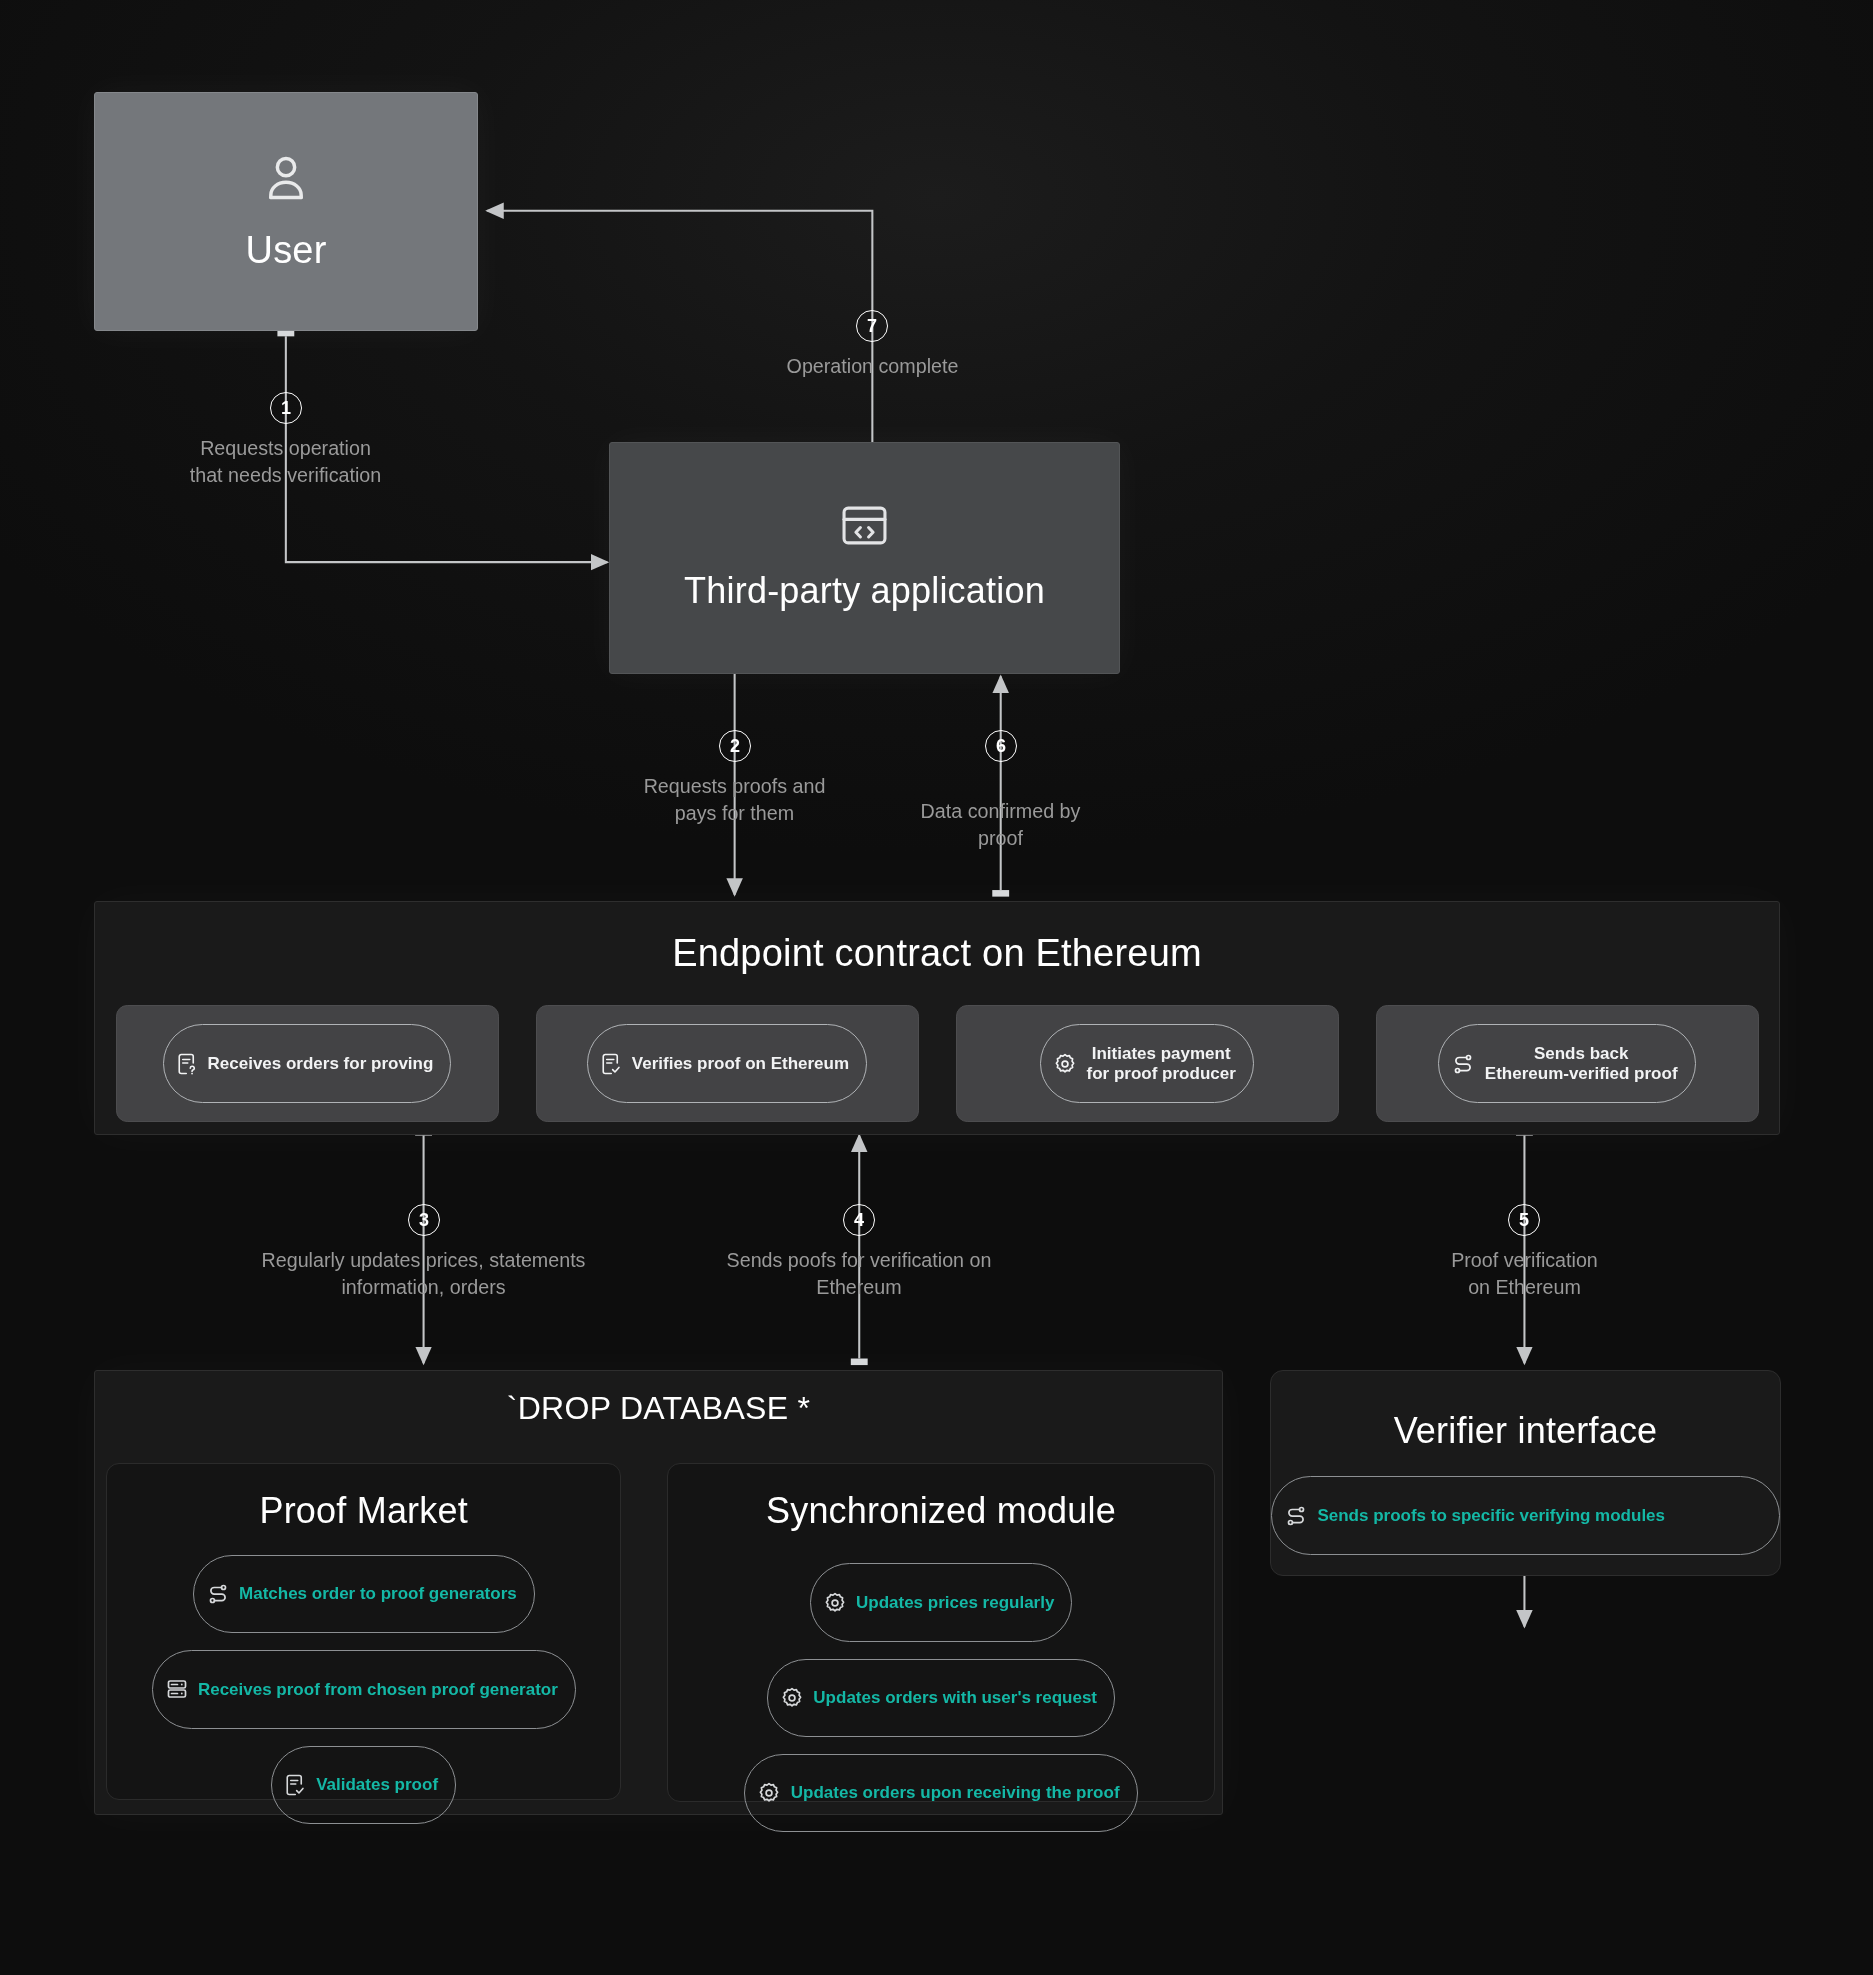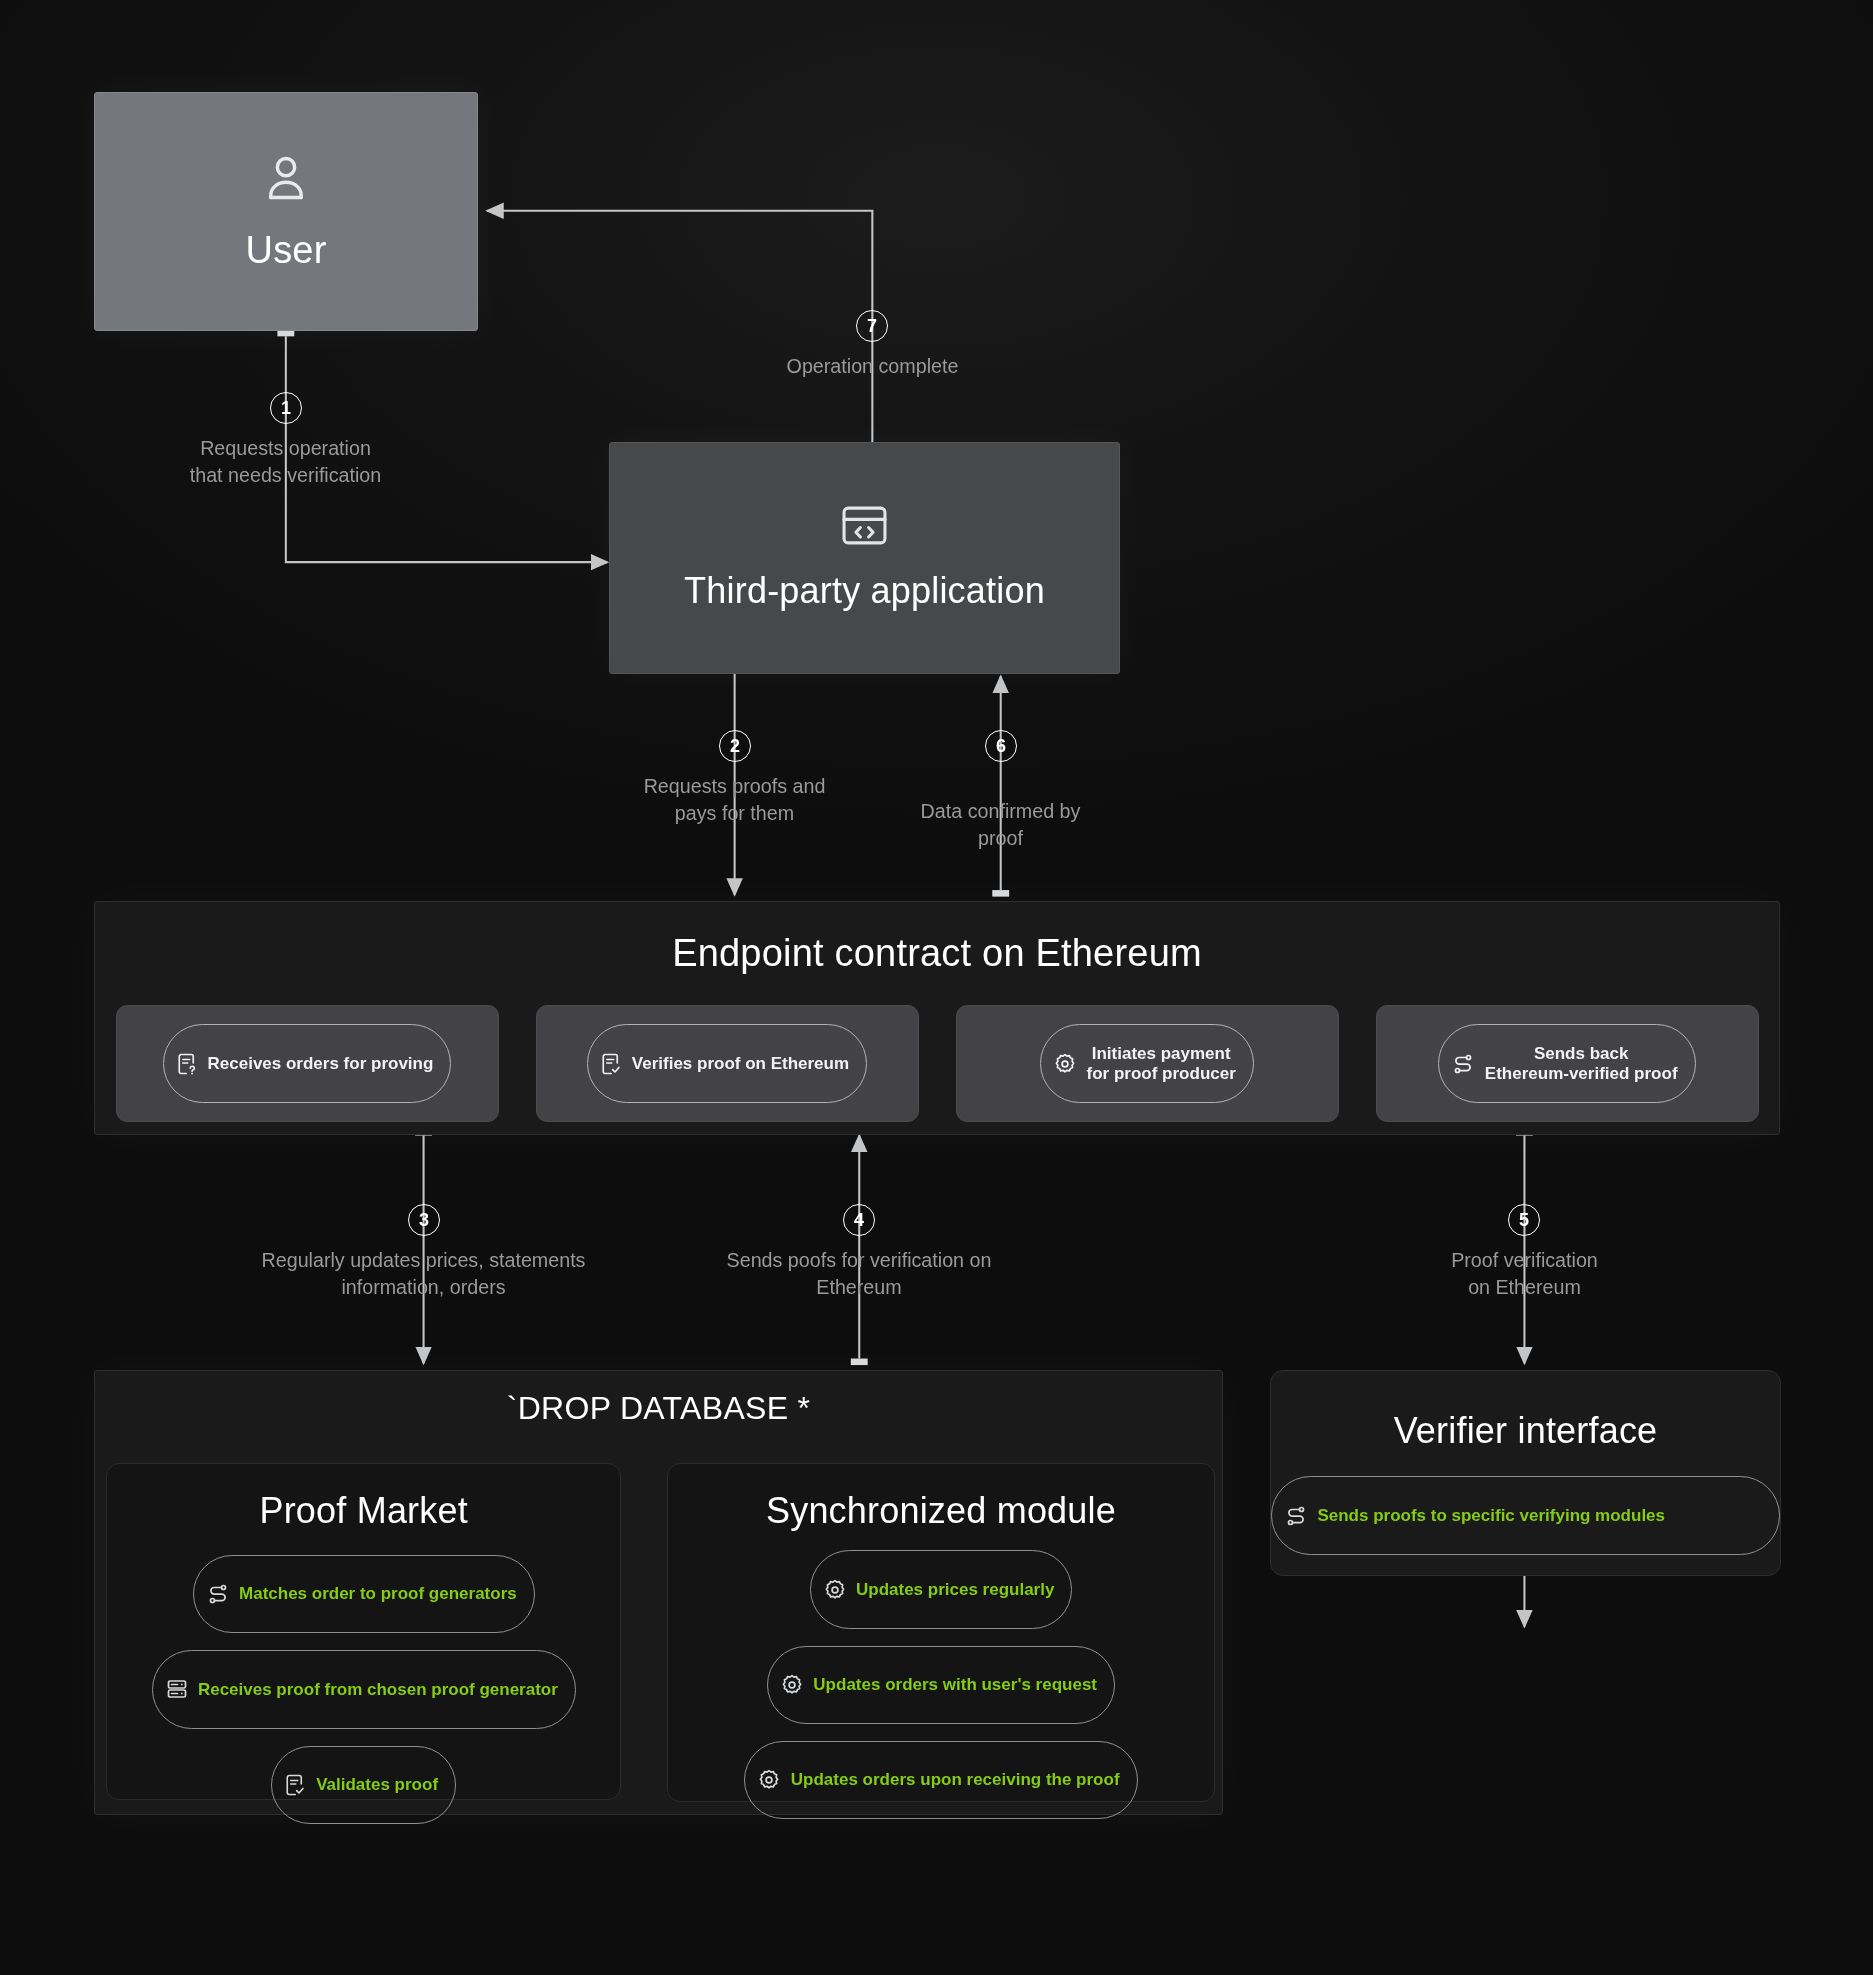--- a/index.html
+++ b/index.html
@@ -67,21 +67,21 @@
 
   
   .pill {
     display: inline-flex; align-items: center; gap: 9.4px;
     border: 1.9px solid #9b9ea1; border-radius: 936px;
     padding: 6.6px 17px 6.6px 12px;
     color: #e6e8ea; font-size: 17px; font-weight: 700;
     line-height: 1.15; white-space: pre-line; text-align: center;
   }
   .pill.on-grey { border-color: #b0b3b6; color: #f2f3f4; }
-  .pill.on-dark { border-color: #8d9093; color: #84cc16; }
+  .pill.on-dark { border-color: #8d9093; color: #14b8a6; }
   .pill svg { flex: 0 0 auto; display: block; }
   .pill-row { display: flex; justify-content: center; }
 
   
   .step {
     position: absolute;
     width: 32px; height: 32px;
     border: 1.9px solid #ffffff; border-radius: 50%;
     color: #ffffff; font-size: 18px; font-weight: 700;
     display: flex; align-items: center; justify-content: center;
@@ -294,21 +294,21 @@
               <path d="M12.4 17.6l2.3 2.4 4-4.6"></path>
             </svg>
           </span>
           <span>Validates proof</span>
         </span>
       </div>
     </div>
 
     <div class="node-panel" style="position:absolute; left:572px; top:92px; width:548px; height:339px; display:flex; flex-direction:column; align-items:center; padding-top:26px; gap:17px;">
       <div class="title-lg">Synchronized module</div>
-      <div class="pill-row" style="margin-top:1px;">
+      <div class="pill-row" style="margin-top:14px;">
         <span class="pill on-dark">
           <span>
             <svg width="24" height="24" viewBox="0 0 24 24" fill="none" stroke="#d7d9db" stroke-width="1.7" stroke-linejoin="round">
               <path d="M12 2.6l2 1.5 2.4-.5 1 2.2 2.2 1-.5 2.4 1.5 2-1.5 2 .5 2.4-2.2 1-1 2.2-2.4-.5-2 1.5-2-1.5-2.4.5-1-2.2-2.2-1 .5-2.4-1.5-2 1.5-2-.5-2.4 2.2-1 1-2.2 2.4.5z"></path>
               <circle cx="12" cy="12" r="2.9"></circle>
             </svg>
           </span>
           <span>Updates prices regularly</span>
         </span>
       </div>

